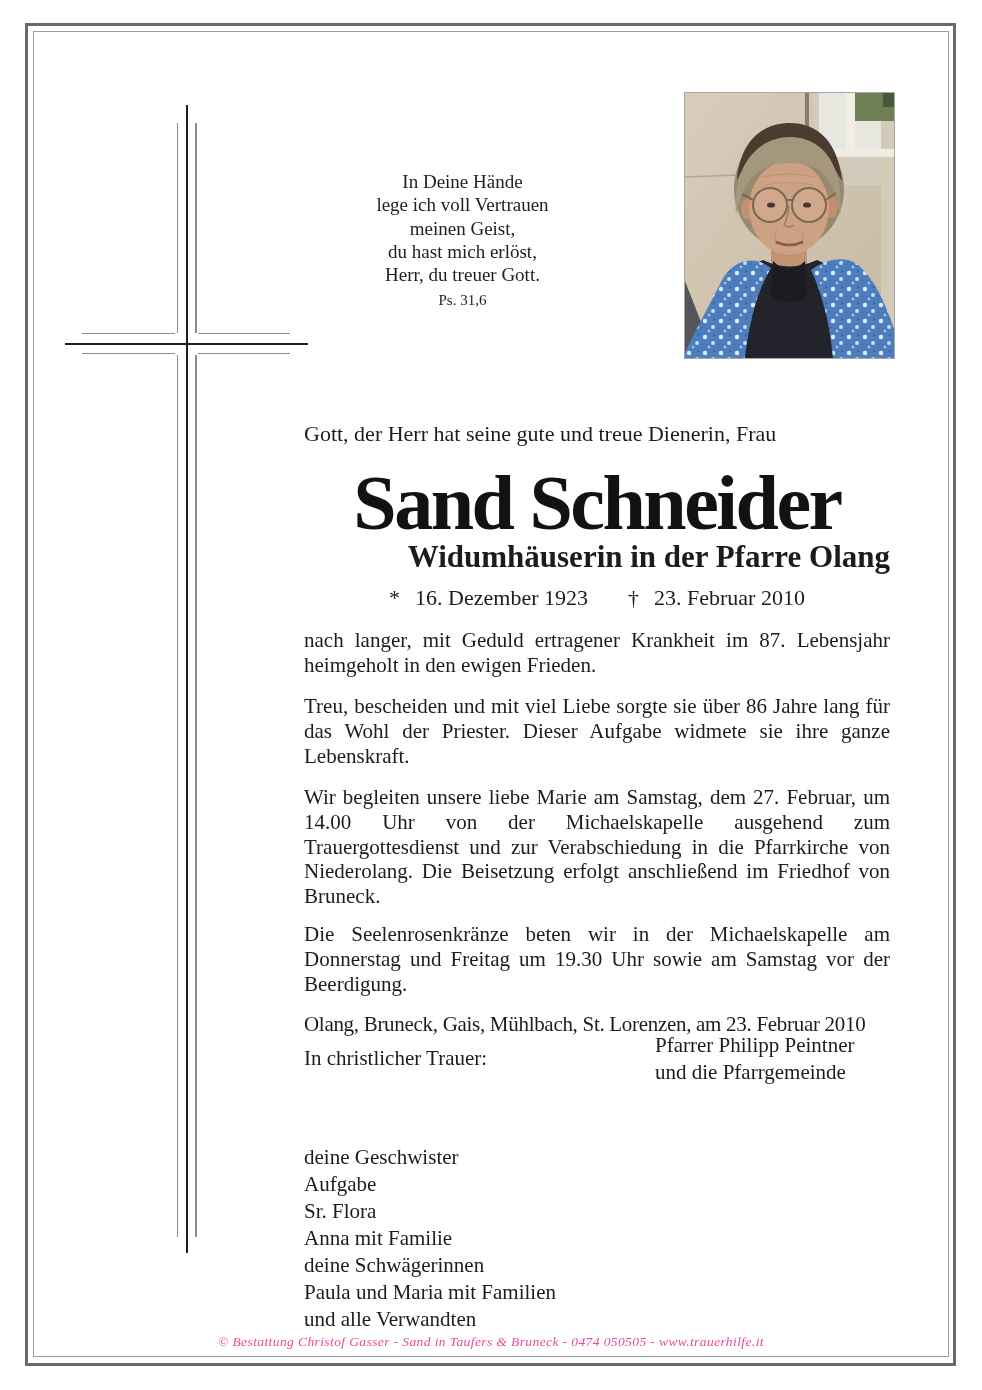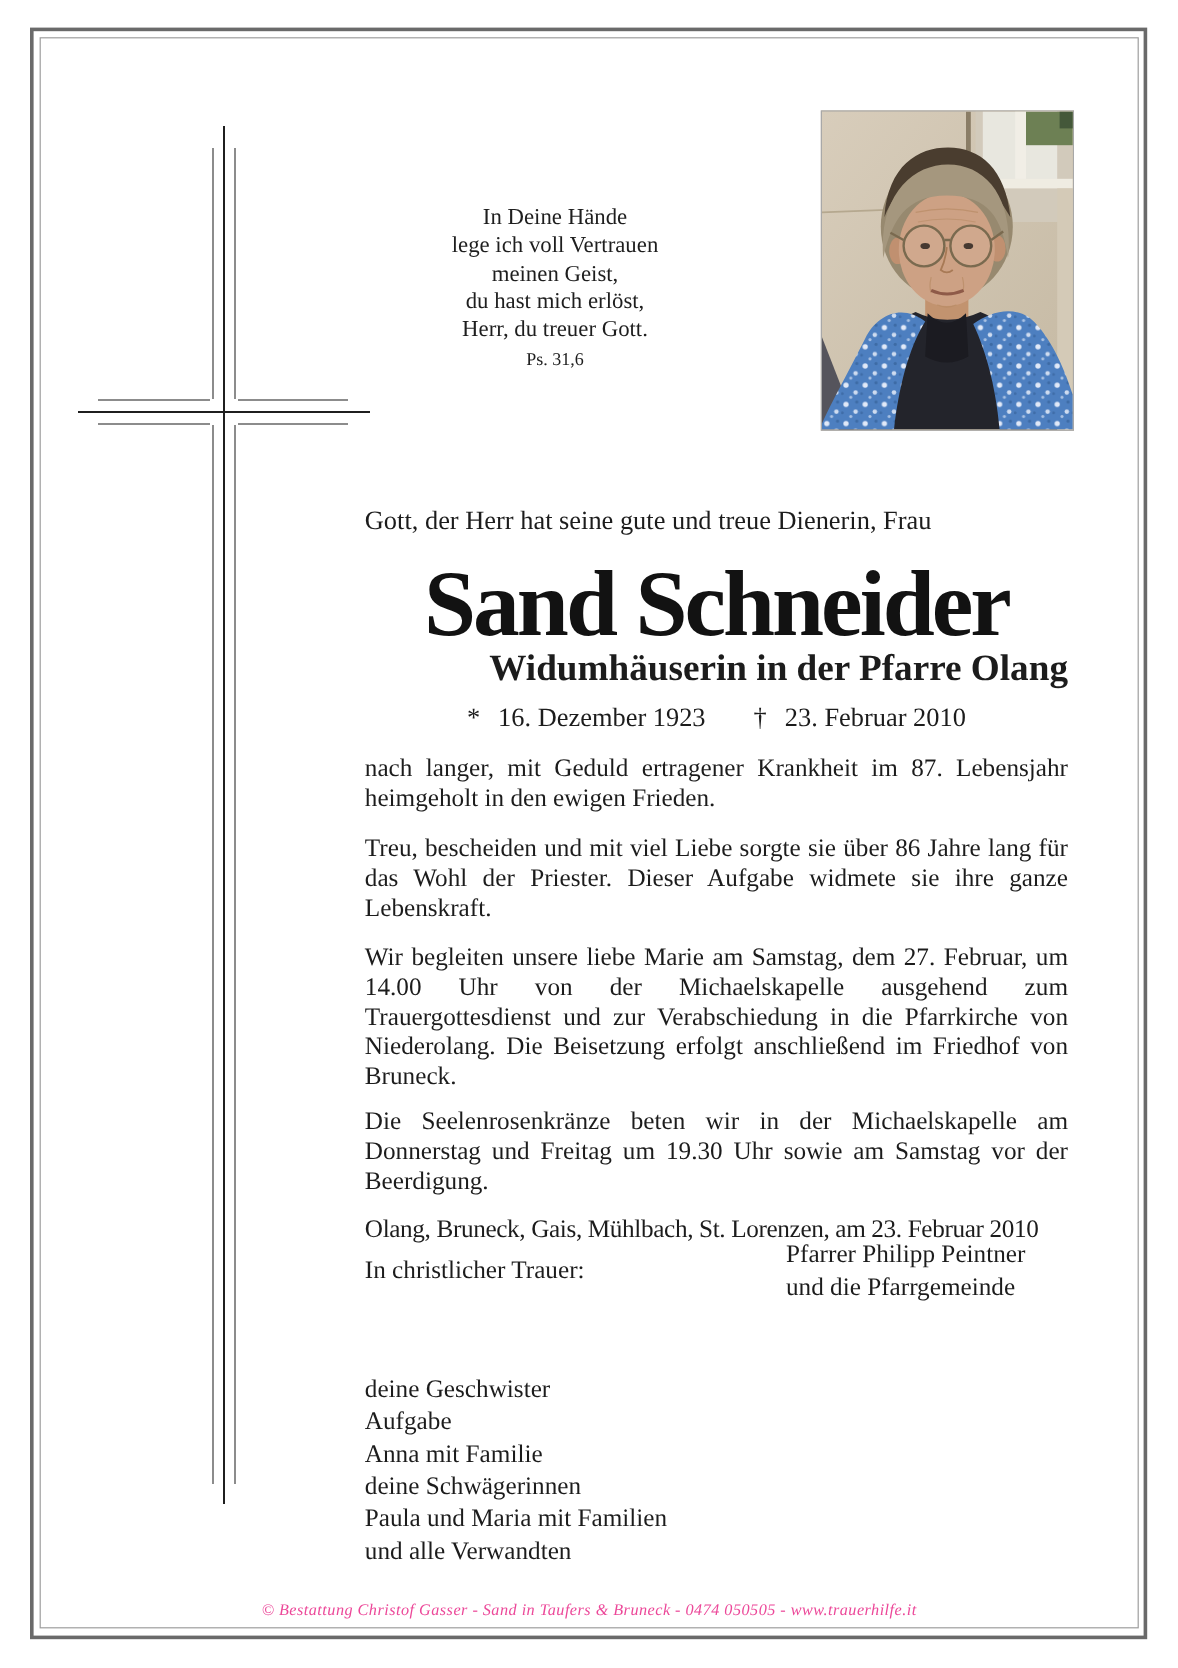--- a/index.html
+++ b/index.html
@@ -224,20 +224,21 @@
     <p class="para p2">Treu, bescheiden und mit viel Liebe sorgte sie über 86 Jahre lang für das Wohl der Priester. Dieser Aufgabe widmete sie ihre ganze Lebenskraft.</p>
     <p class="para p3">Wir begleiten unsere liebe Marie am Samstag, dem 27. Februar, um 14.00 Uhr von der Michaelskapelle ausgehend zum Trauergottesdienst und zur Verabschiedung in die Pfarrkirche von Niederolang. Die Beisetzung erfolgt anschließend im Friedhof von Bruneck.</p>
     <p class="para p4">Die Seelenrosenkränze beten wir in der Michaelskapelle am Donnerstag und Freitag um 19.30 Uhr sowie am Samstag vor der Beerdigung.</p>
 
     <p class="places">Olang, Bruneck, Gais, Mühlbach, St. Lorenzen, am 23. Februar 2010</p>
     <p class="trauer">In christlicher Trauer:</p>
 
     <div class="mourners-left">
       <div>deine Geschwister</div>
       <div>Aufgabe</div>
+      <div>Sr. Flora</div>
       <div>Anna mit Familie</div>
       <div>deine Schwägerinnen</div>
       <div>Paula und Maria mit Familien</div>
       <div>und alle Verwandten</div>
     </div>
 
     <div class="mourners-right">
       <div>Pfarrer Philipp Peintner</div>
       <div>und die Pfarrgemeinde</div>
     </div>

